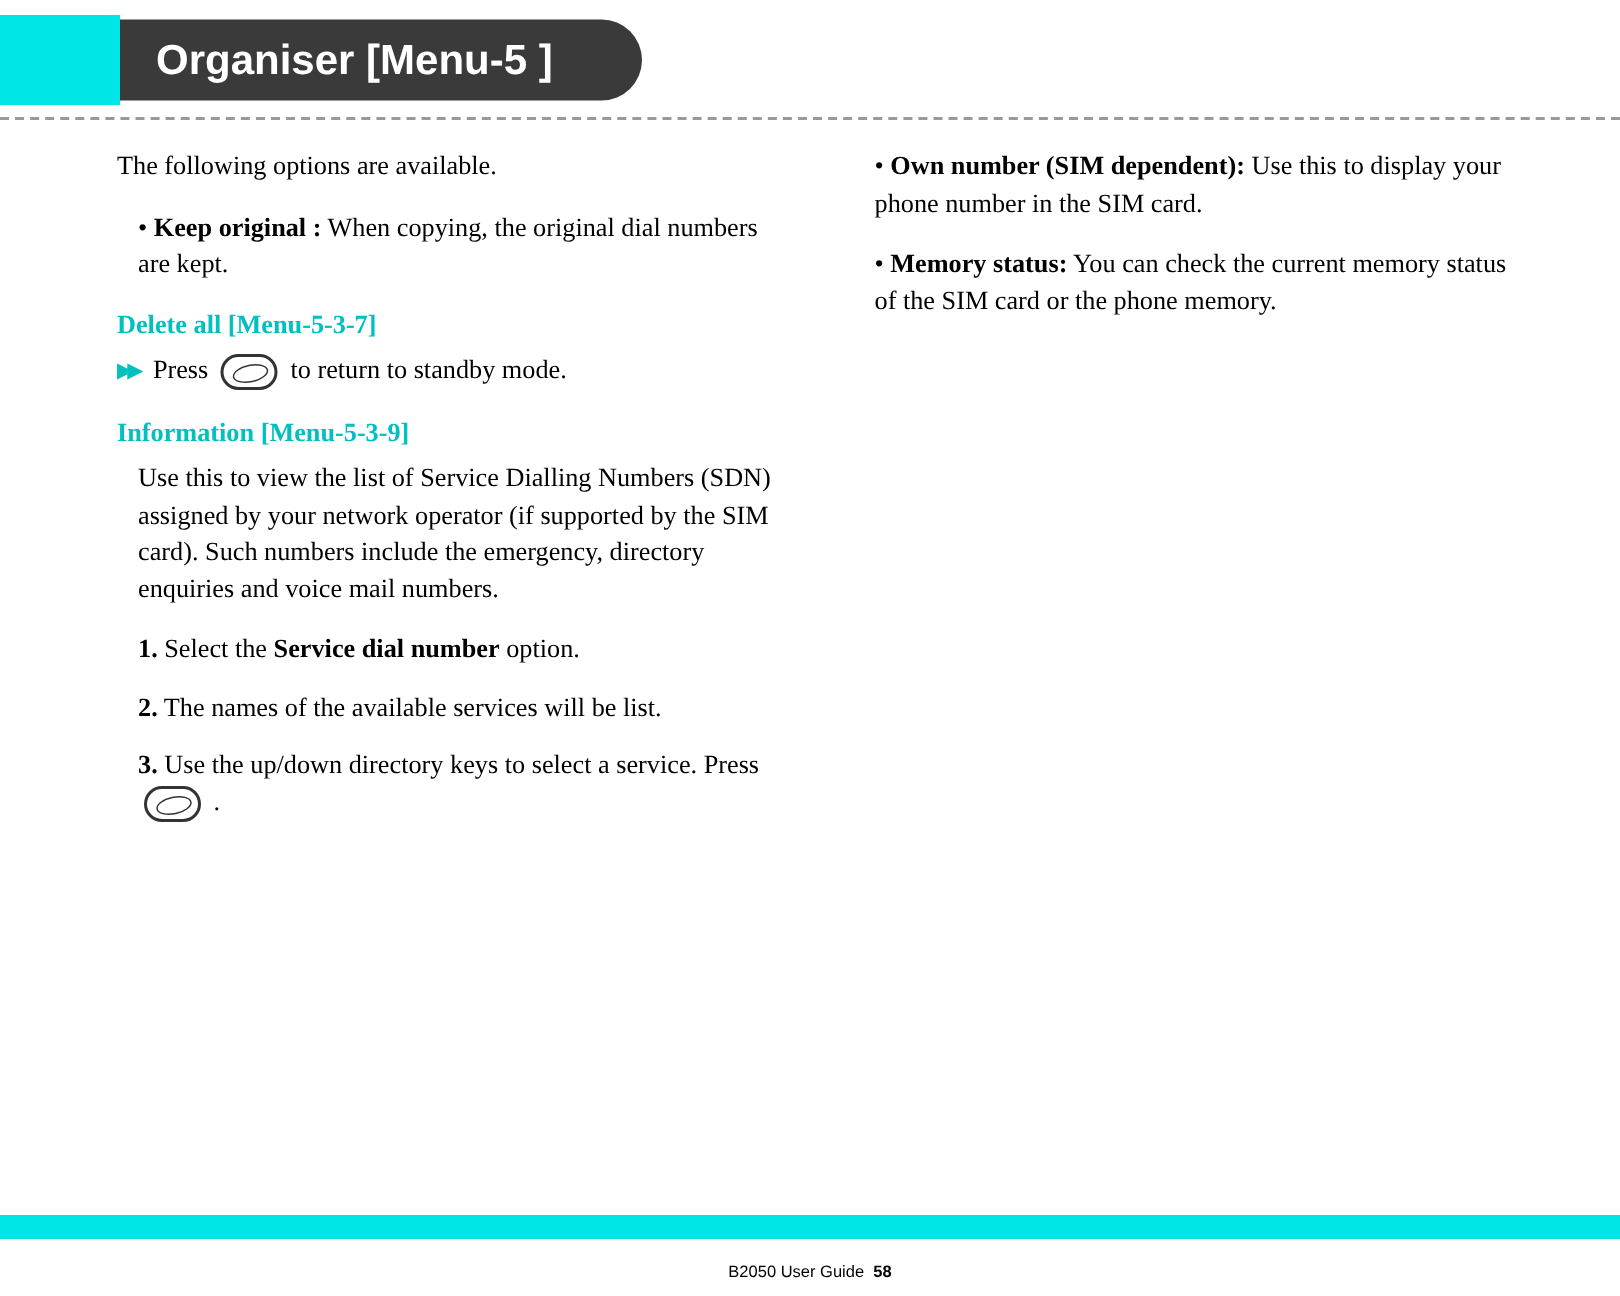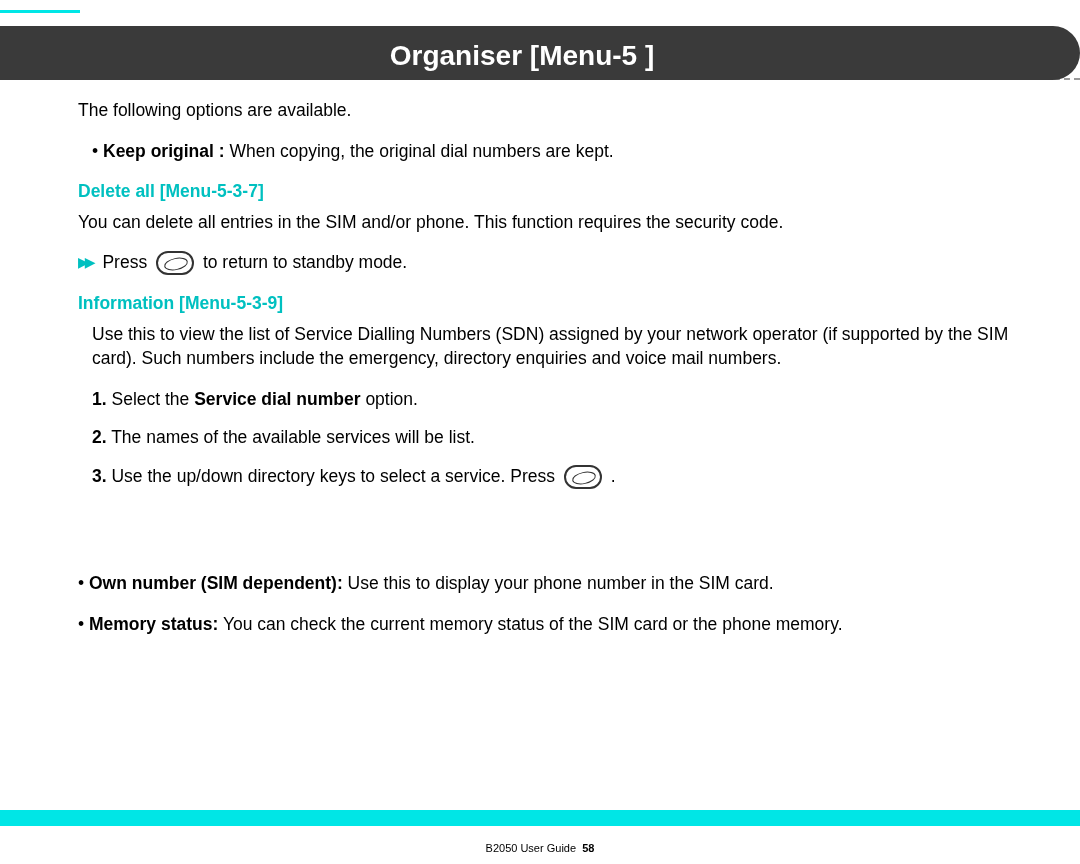--- a/index.html
+++ b/index.html
@@ -1,15 +1,15 @@
 <!DOCTYPE html>
 <html><head>
 <meta charset="utf-8">
 <style>
-  * { box-sizing: border-box; margin: 0; padding: 0; flex-direction: column; }
+  * { box-sizing: border-box; margin: 0; padding: 0; }
   body {
     font-family: Arial, Helvetica, sans-serif;
     background: #fff;
     width: 1080px;
     height: 864px;
     position: relative;
     overflow: hidden;
   }
   .header-bar {
     display: flex;
@@ -40,20 +40,21 @@
     border-top: 2px dashed #999;
     margin-top: -2px;
   }
   .content {
     display: flex;
     padding: 18px 60px 0 78px;
     gap: 68px;
     font-size: 17.5px;
     color: #000;
     line-height: 1.4;
+    font-family: Liberation Serif, serif;
   }
   .col { flex: 1; }
   .para { margin-bottom: 16px; }
   .bullet-item { margin-bottom: 16px; padding-left: 14px; }
   .sub-heading {
     color: #00c0c0;
     font-weight: bold;
     margin-bottom: 6px;
     font-size: 17.5px;
   }
@@ -116,21 +117,20 @@
 
 <div class="content">
   <div class="col">
     <p class="para">The following options are available.</p>
 
     <div class="bullet-item">
       • <b>Keep original :</b><span> When copying, the original dial numbers are kept.</span>
     </div>
 
     <div class="sub-heading">Delete all [Menu-5-3-7]</div>
-    <p class="para">You can delete all entries in the SIM and/or phone. This function requires the security code.</p>
 
     <p class="para">
       <span class="tri">▶▶</span>
       <span>Press</span>
       <span class="key-icon"></span>
       <span>to return to standby mode.</span>
     </p>
 
     <div class="sub-heading">Information [Menu-5-3-9]</div>
 

